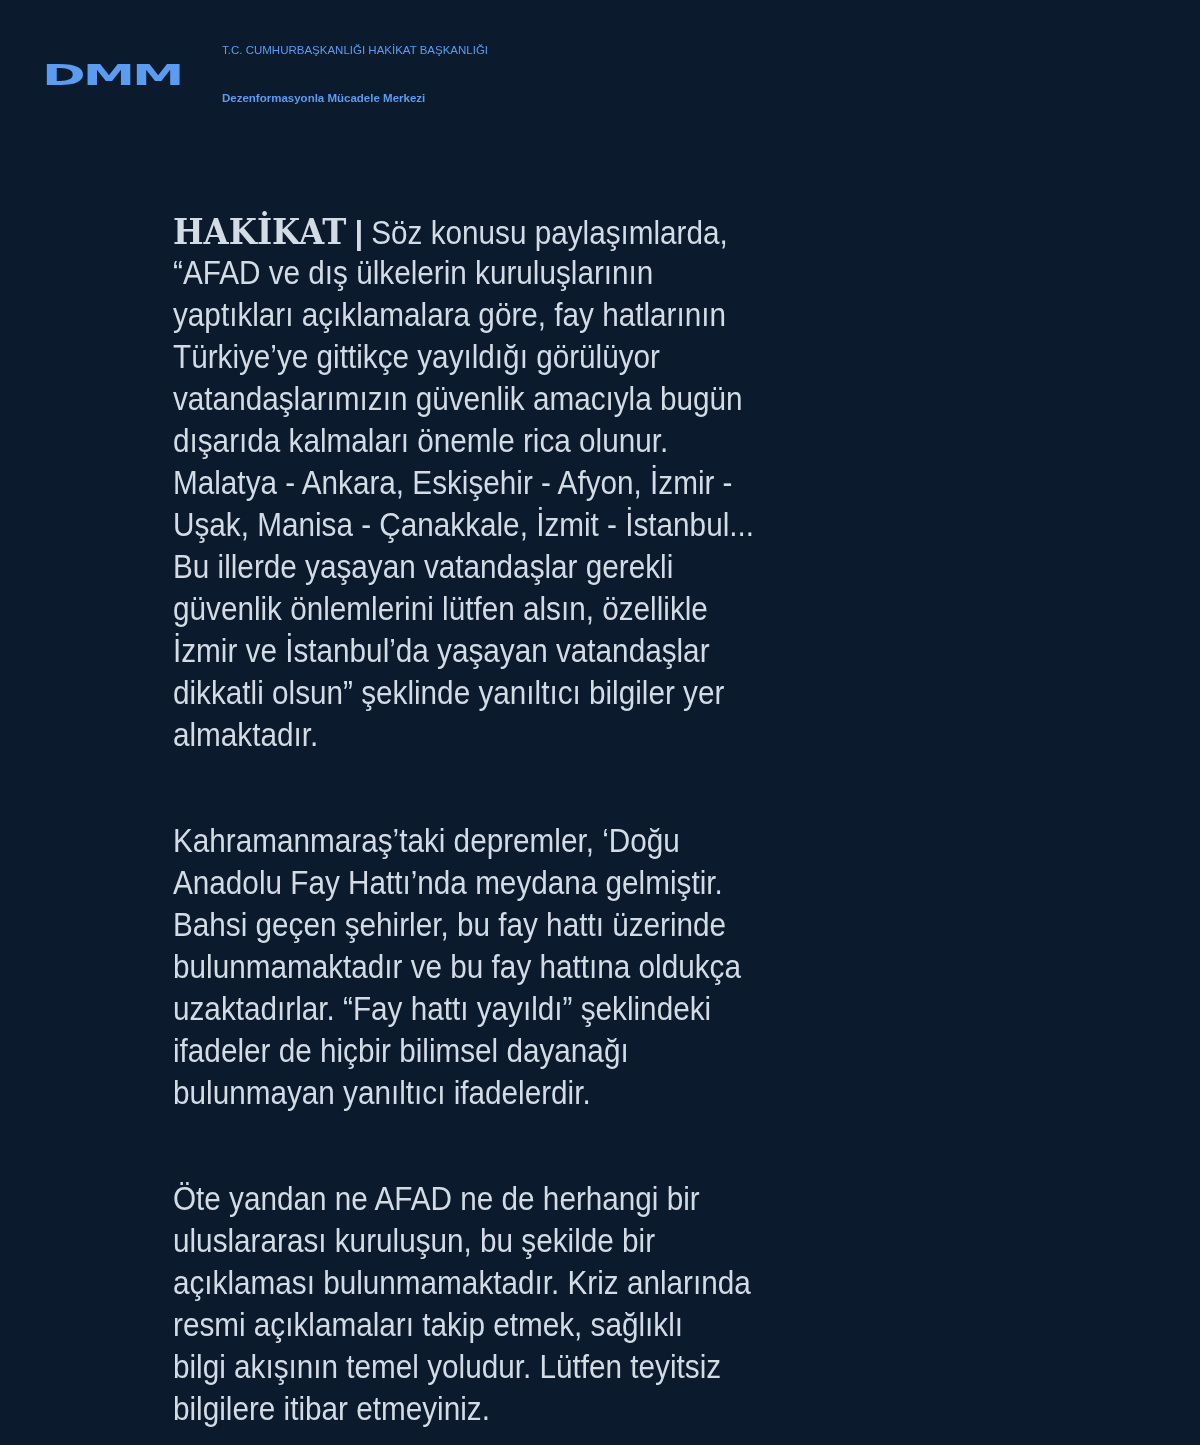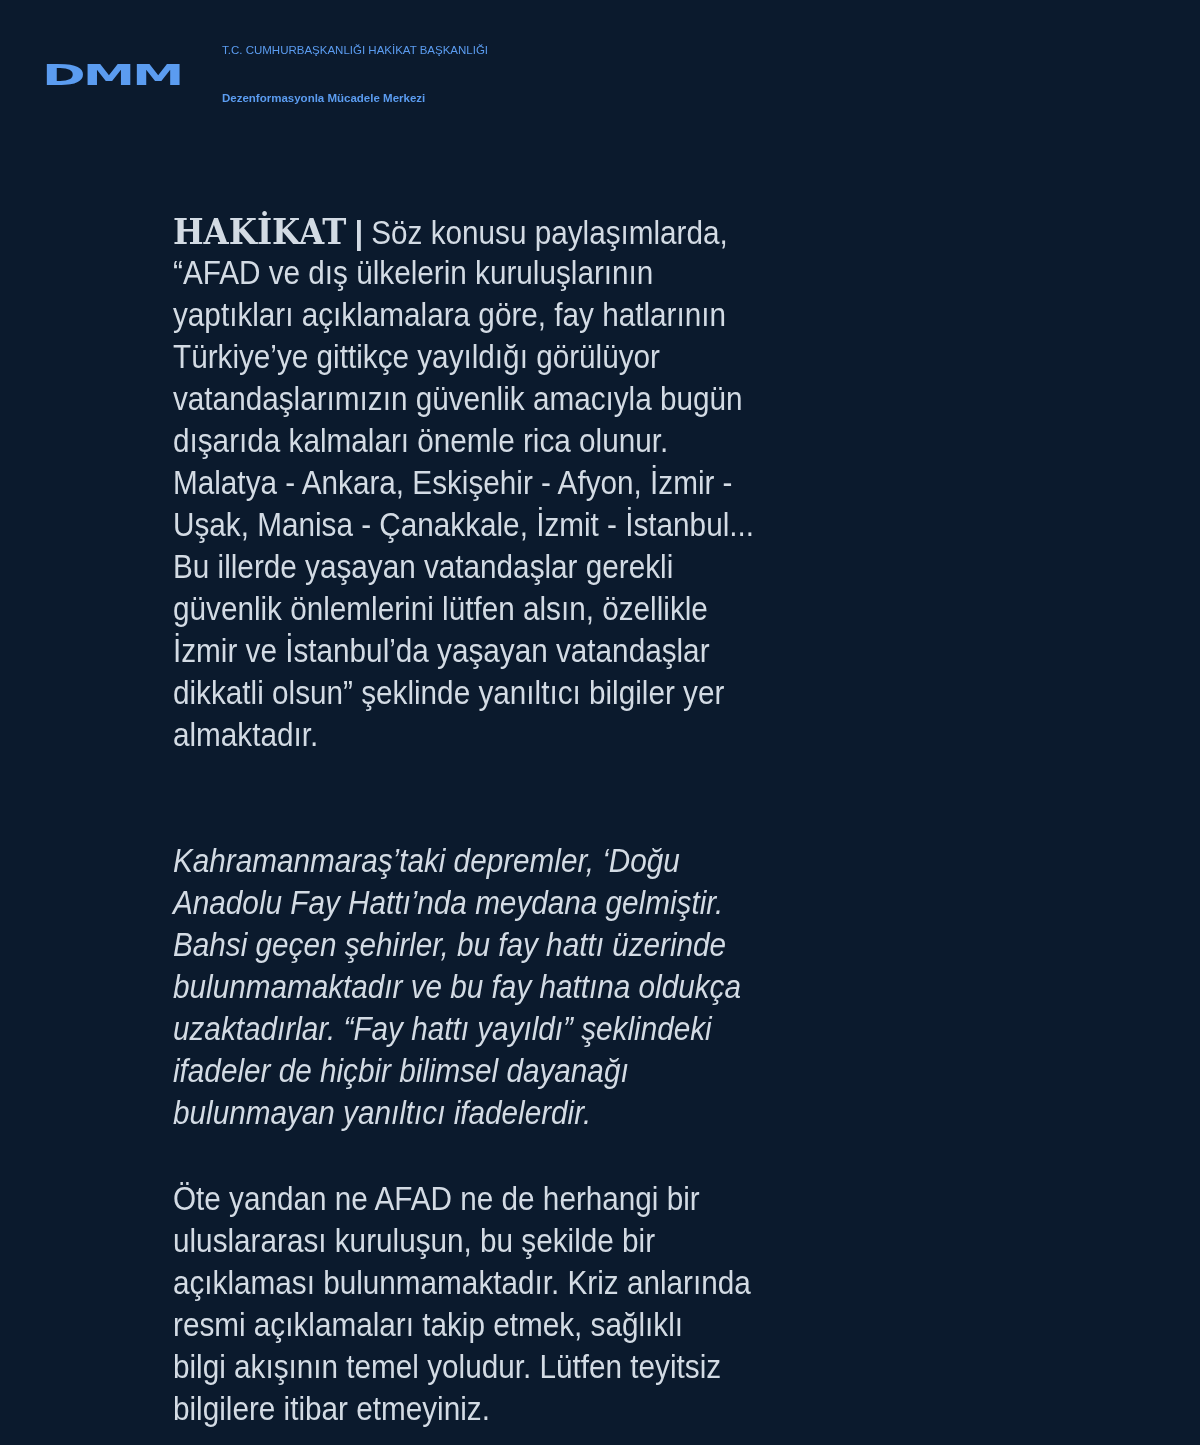--- a/index.html
+++ b/index.html
@@ -40,22 +40,22 @@
     font-size: 33px;
   }
   .para { margin: 0; }
   .line {
     display: block;
     height: 42px; line-height: 42px;
     white-space: nowrap;
     transform: scaleX(0.9);
     transform-origin: left center;
   }
-  .p2 { margin-top: 84px; font-style: italic; }
-  .p3 { margin-top: 44px; }
+  .p2 { margin-top: 64px; }
+  .p3 { margin-top: 64px; }
   .hakikat {
     font-family: "DejaVu Serif", serif;
     font-weight: bold;
     font-size: 36px;
     color: #d3dbe4;
   }
   .sep { font-weight: bold; }
 </style>
 </head>
 <body>

